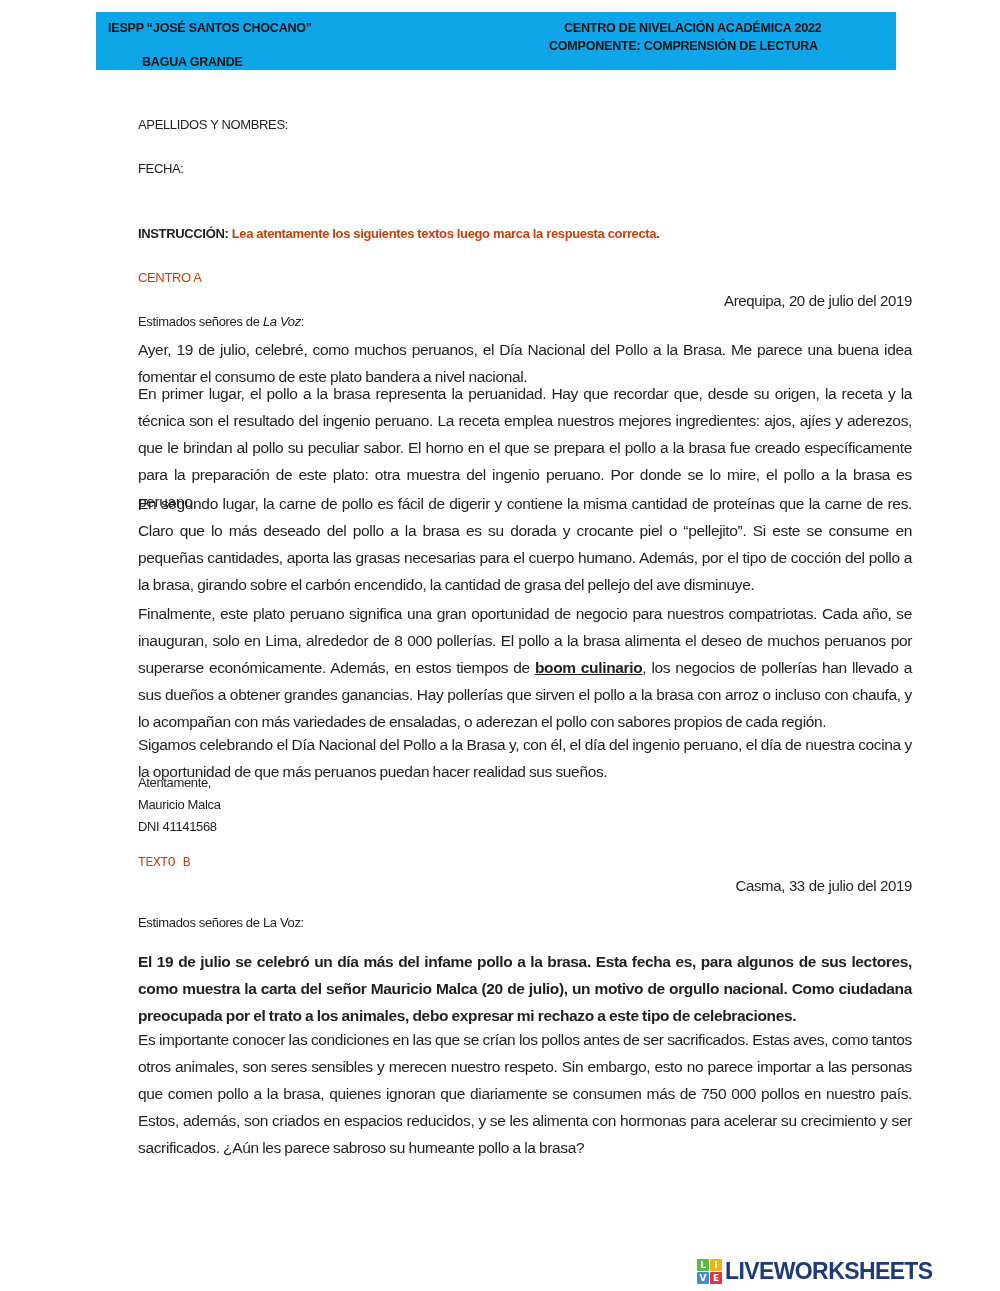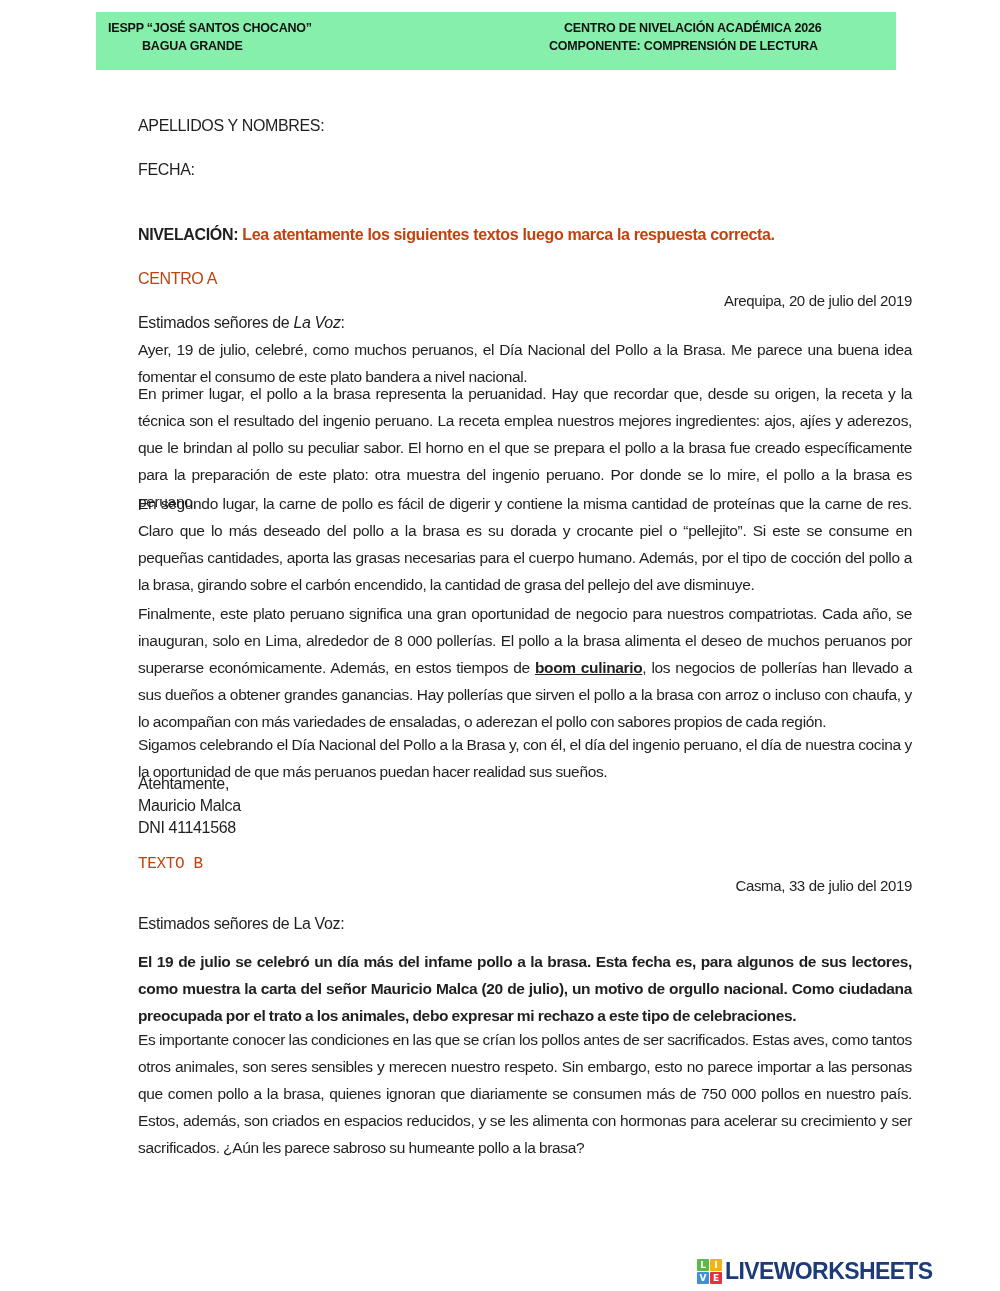--- a/index.html
+++ b/index.html
@@ -1,55 +1,55 @@
 <!DOCTYPE html>
 <html><head>
 <meta charset="utf-8">
 <style>
   html, body { margin:0; padding:0; background:#ffffff; }
   body { width:1000px; height:1291px; position:relative; overflow:hidden;
          font-family:"Liberation Sans Narrow","Liberation Sans", sans-serif; color:#1f1f1f; }
-  .header-box { position:absolute; left:96px; top:12px; width:800px; height:58px; background:#86efac; }
+  .header-box { position:absolute; left:96px; top:12px; width:800px; height:58px; background:#0ea5e9; }
   .hdr { position:absolute; font-weight:bold; font-size:12.5px; color:#111; letter-spacing:-0.2px; white-space:nowrap; }
   .hdr-l1 { left:12px; top:9px; }
-  .hdr-l2 { left:46px; top:27px; }
+  .hdr-l2 { left:46px; top:43px; }
   .hdr-r1 { left:468px; top:9px; }
   .hdr-r2 { left:453px; top:27px; }
 
   .content { position:absolute; left:138px; top:0; width:774px; }
-  .line { position:absolute; left:0; font-size:16px; letter-spacing:-0.35px; white-space:nowrap; }
+  .line { position:absolute; left:0; font-size:13px; letter-spacing:-0.35px; white-space:nowrap; }
   .red { color:#c2410c; }
   .bold { font-weight:bold; }
   .right { position:absolute; right:0; font-size:15px; letter-spacing:-0.35px; white-space:nowrap; }
   .para { position:absolute; left:0; width:774px; font-size:15.5px; line-height:27px;
           text-align:justify; letter-spacing:-0.35px; word-spacing:-0.5px; }
   .para u { font-weight:bold; }
   em { font-style:italic; }
 
   .logo { position:absolute; left:697px; top:1257px; height:28px; display:flex; align-items:center; }
   .logo-grid { display:grid; grid-template-columns:12px 12px; grid-template-rows:12px 12px; gap:1px; margin-right:3px; }
   .logo-grid span { display:flex; align-items:center; justify-content:center; font-size:9px; font-weight:bold; color:#fff; border-radius:1px; font-family:"DejaVu Sans", sans-serif; }
   .logo-text { font-family:Liberation Sans, sans-serif; font-weight:bold; font-size:23px; color:#1d3a7a; letter-spacing:-0.6px; }
 </style>
 </head>
 <body>
 
 <div class="header-box">
   <div class="hdr hdr-l1">IESPP  “JOSÉ SANTOS CHOCANO”</div>
   <div class="hdr hdr-l2">BAGUA GRANDE</div>
-  <div class="hdr hdr-r1">CENTRO DE NIVELACIÓN ACADÉMICA 2026</div>
+  <div class="hdr hdr-r1">CENTRO DE NIVELACIÓN ACADÉMICA 2022</div>
   <div class="hdr hdr-r2">COMPONENTE: COMPRENSIÓN DE LECTURA</div>
 </div>
 
 <div class="content">
   <div class="line" style="top:117px;">APELLIDOS Y NOMBRES:</div>
   <div class="line" style="top:161px;">FECHA:</div>
 
   <div class="line" style="top:226px;">
-    <span class="bold">NIVELACIÓN:</span>
+    <span class="bold">INSTRUCCIÓN:</span>
     <span class="bold red">Lea atentamente los siguientes textos luego marca la respuesta correcta.</span>
   </div>
 
   <div class="line red" style="top:270px;">CENTRO A</div>
   <div class="right" style="top:292px;">Arequipa, 20 de julio del 2019</div>
   <div class="line" style="top:314px;"><span>Estimados señores de </span><em>La Voz</em><span>:</span></div>
 
   <div class="para" style="top:336px;">Ayer, 19 de julio, celebré, como muchos peruanos, el Día Nacional del Pollo a la Brasa. Me parece una buena idea fomentar el consumo de este plato bandera a nivel nacional.</div>
   <div class="para" style="top:380px;">En primer lugar, el pollo a la brasa representa la peruanidad. Hay que recordar que, desde su origen, la receta y la técnica son el resultado del ingenio peruano. La receta emplea nuestros mejores ingredientes: ajos, ajíes y aderezos, que le brindan al pollo su peculiar sabor. El horno en el que se prepara el pollo a la brasa fue creado específicamente para la preparación de este plato: otra muestra del ingenio peruano. Por donde se lo mire, el pollo a la brasa es peruano.</div>
   <div class="para" style="top:490px;">En segundo lugar, la carne de pollo es fácil de digerir y contiene la misma cantidad de proteínas que la carne de res. Claro que lo más deseado del pollo a la brasa es su dorada y crocante piel o “pellejito”. Si este se consume en pequeñas cantidades, aporta las grasas necesarias para el cuerpo humano. Además, por el tipo de cocción del pollo a la brasa, girando sobre el carbón encendido, la cantidad de grasa del pellejo del ave disminuye.</div>

